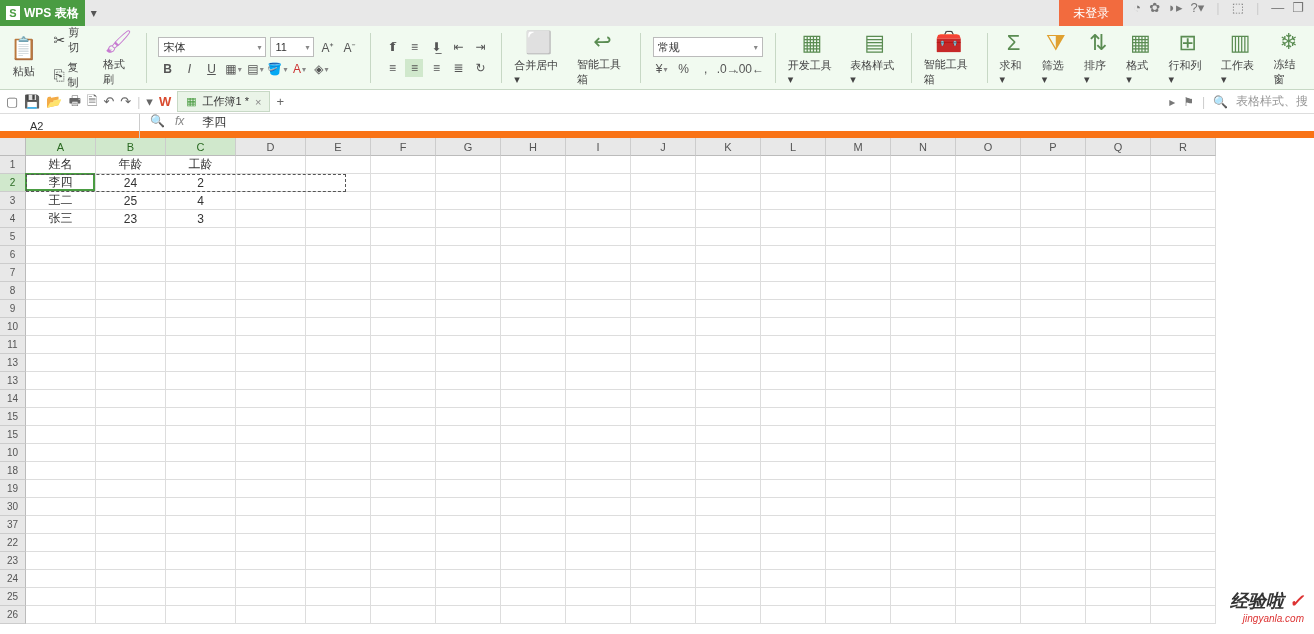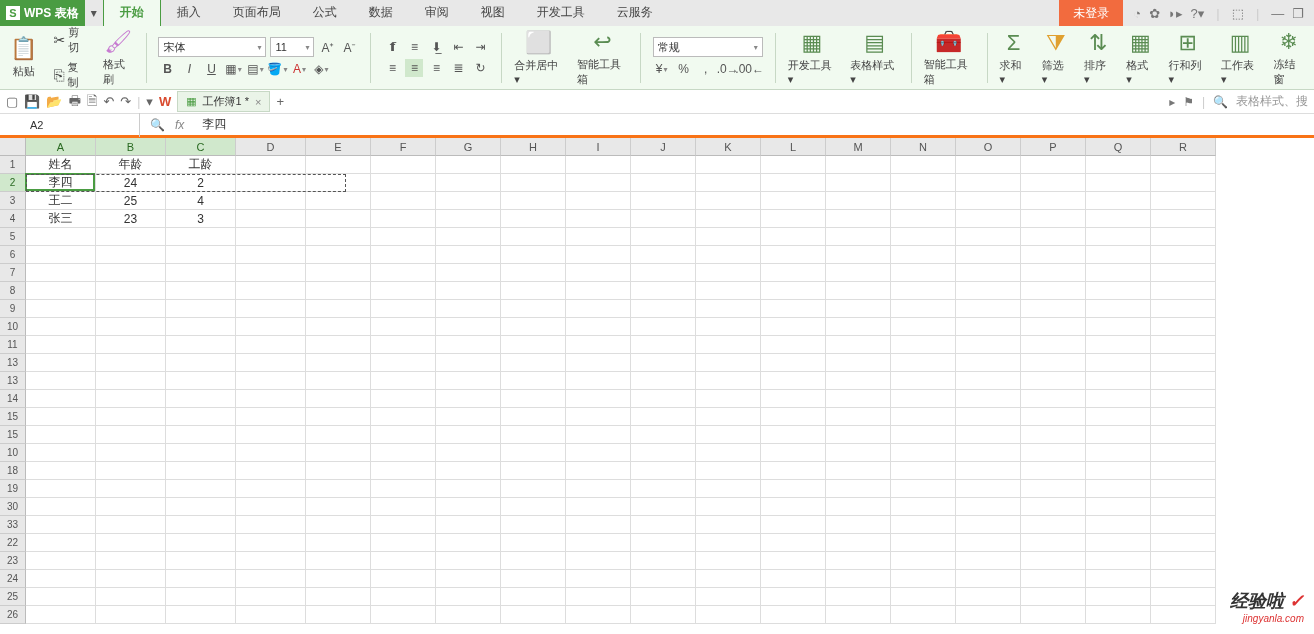--- a/index.html
+++ b/index.html
@@ -4,21 +4,21 @@
 <style>
 *{box-sizing:border-box;margin:0;padding:0;font-family:"Microsoft YaHei",Arial,sans-serif}
 body{width:1314px;height:634px;overflow:hidden;background:#fff;font-size:12px;color:#333;user-select:none}
 .title-bar{height:26px;background:#e8e8e8;display:flex;align-items:stretch}
 .app-badge{background:#4a9c42;color:#fff;display:flex;align-items:center;padding:0 6px;font-weight:bold;font-size:12px}
 .app-badge .s{background:#fff;color:#4a9c42;width:14px;height:14px;display:inline-flex;align-items:center;justify-content:center;margin-right:4px;font-size:11px}
 .menu-tabs{display:flex;align-items:flex-end}
 .menu-tab{padding:5px 16px 5px;font-size:12px;color:#444;cursor:pointer}
 .menu-tab.active{background:#f1faf0;border:1px solid #4a9c42;border-bottom:none;color:#4a9c42;font-weight:bold}
 .menu-dd{padding:0 6px;display:flex;align-items:center;color:#555}
-.title-right{margin-left:auto;display:flex;align-items:center}
+.title-right{margin-left:auto;display:flex;align-items:flex-start}
 .not-logged{background:#f26b3e;color:#fff;padding:0 14px;height:26px;display:flex;align-items:center;font-size:12px}
 .tr-icons{display:flex;align-items:center;gap:8px;padding:0 10px;color:#777}
 .tr-icons span{font-size:13px}
 .ribbon{height:64px;background:#f1faf0;border-bottom:1px solid #c7d8c5;display:flex;align-items:center;padding:0 6px;gap:6px}
 .rgroup{display:flex;flex-direction:column;gap:3px;padding:0 4px}
 .rgroup-row{display:flex;align-items:center;gap:4px}
 .big-btn{display:flex;flex-direction:column;align-items:center;gap:2px;padding:2px 4px;font-size:11px;color:#444}
 .big-btn .ic{font-size:22px;color:#5a8c52}
 .small-btn{display:flex;align-items:center;gap:3px;font-size:11px;color:#444;padding:1px 2px}
 .small-btn .ic{font-size:14px}
@@ -26,21 +26,21 @@
 .font-sel{width:108px;height:20px;border:1px solid #bbb;background:#fff;font-size:11px;padding:0 4px;display:flex;align-items:center;justify-content:space-between}
 .size-sel{width:44px;height:20px;border:1px solid #bbb;background:#fff;font-size:11px;padding:0 4px;display:flex;align-items:center;justify-content:space-between}
 .fmt-sel{width:110px;height:20px;border:1px solid #bbb;background:#fff;font-size:11px;padding:0 4px;display:flex;align-items:center;justify-content:space-between}
 .ico-btn{width:18px;height:18px;display:inline-flex;align-items:center;justify-content:center;font-size:12px;color:#555}
 .dd{font-size:8px;color:#888;margin-left:1px}
 .qat{height:24px;background:#fff;display:flex;align-items:center;padding:0 6px;gap:6px;border-bottom:1px solid #ddd}
 .qat .ic{font-size:13px;color:#666}
 .doc-tab{display:flex;align-items:center;background:#eaf4e8;border:1px solid #c7d8c5;padding:2px 8px;font-size:11px;gap:6px}
 .doc-tab .close{color:#888;cursor:pointer}
 .qat-right{margin-left:auto;display:flex;align-items:center;gap:8px;color:#777}
-.formula-bar{height:24px;display:flex;align-items:center;border-bottom:3px solid #f97316}
+.formula-bar{height:24px;display:flex;align-items:flex-start;border-bottom:7px solid #f97316}
 .name-box{width:140px;height:24px;border-right:1px solid #ccc;display:flex;align-items:center;padding:0 8px 0 30px;font-size:11px}
 .fb-icons{display:flex;align-items:center;gap:10px;padding:0 10px;color:#888}
 .fb-input{flex:1;padding:0 8px;font-size:12px}
 .grid-wrap{position:relative;height:496px;overflow:hidden}
 .corner{position:absolute;left:0;top:0;width:26px;height:18px;background:#e8e8e8;border-right:1px solid #bbb;border-bottom:1px solid #bbb}
 .col-headers{position:absolute;left:26px;top:0;height:18px;display:flex}
 .col-h{height:18px;background:#e8e8e8;border-right:1px solid #ccc;border-bottom:1px solid #bbb;display:flex;align-items:center;justify-content:center;font-size:11px;color:#555}
 .col-h.sel{background:#d0e8cc;color:#2a6a22}
 .row-headers{position:absolute;left:0;top:18px;width:26px}
 .row-h{width:26px;height:18px;background:#e8e8e8;border-right:1px solid #bbb;border-bottom:1px solid #ccc;display:flex;align-items:center;justify-content:center;font-size:10px;color:#555}
@@ -55,31 +55,20 @@
 </style>
 </head>
 <body>
 
 <div class="title-bar">
   <div class="app-badge">
     <span class="s">S</span>
     <span>WPS 表格</span>
   </div>
   <div class="menu-dd">▾</div>
-  <div class="menu-tabs" id="menu-tabs">
-      <div class="menu-tab active">开始</div>
-      <div class="menu-tab">插入</div>
-      <div class="menu-tab">页面布局</div>
-      <div class="menu-tab">公式</div>
-      <div class="menu-tab">数据</div>
-      <div class="menu-tab">审阅</div>
-      <div class="menu-tab">视图</div>
-      <div class="menu-tab">开发工具</div>
-      <div class="menu-tab">云服务</div>
-    </div>
   <div class="title-right">
     <div class="not-logged">未登录</div>
     <div class="tr-icons">
       <span>◔</span>
       <span>✿</span>
       <span>◗▸</span>
       <span>?▾</span>
       <span style="margin:0 4px;color:#ccc">|</span>
       <span>⬚</span>
       <span style="margin:0 4px;color:#ccc">|</span>
@@ -297,21 +286,21 @@
       <div class="row-h">11</div>
       <div class="row-h">13</div>
       <div class="row-h">13</div>
       <div class="row-h">14</div>
       <div class="row-h">15</div>
       <div class="row-h">15</div>
       <div class="row-h">10</div>
       <div class="row-h">18</div>
       <div class="row-h">19</div>
       <div class="row-h">30</div>
-      <div class="row-h">33</div>
+      <div class="row-h">37</div>
       <div class="row-h">22</div>
       <div class="row-h">23</div>
       <div class="row-h">24</div>
       <div class="row-h">25</div>
       <div class="row-h">26</div>
     </div>
   <div class="cells" id="cells">
       <div class="cell" style="left: 0px; top: 0px; width: 70px;">姓名</div>
       <div class="cell" style="left: 70px; top: 0px; width: 70px;">年龄</div>
       <div class="cell" style="left: 140px; top: 0px; width: 70px;">工龄</div>

